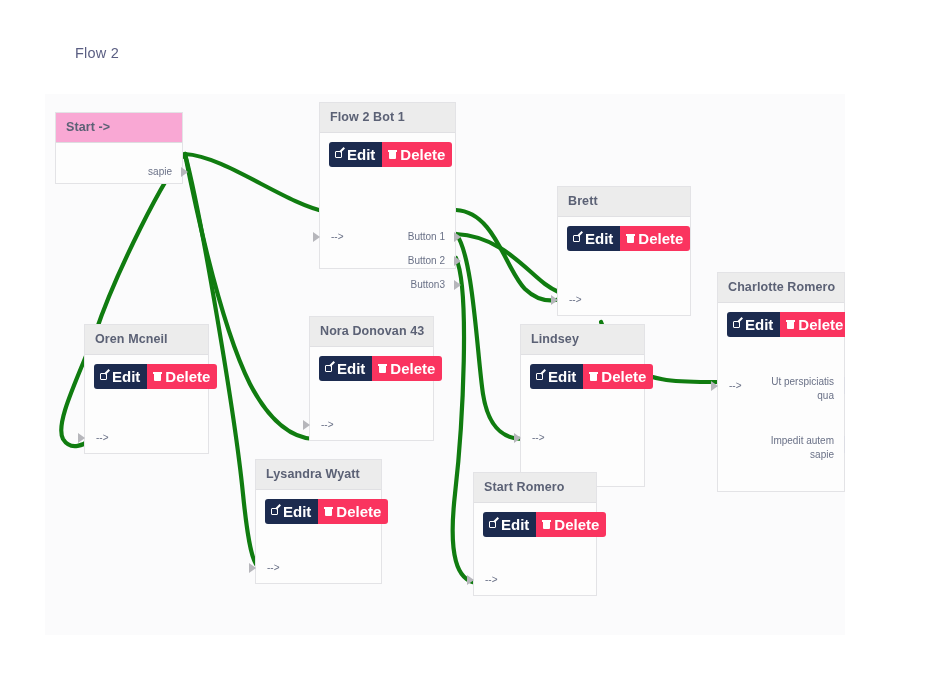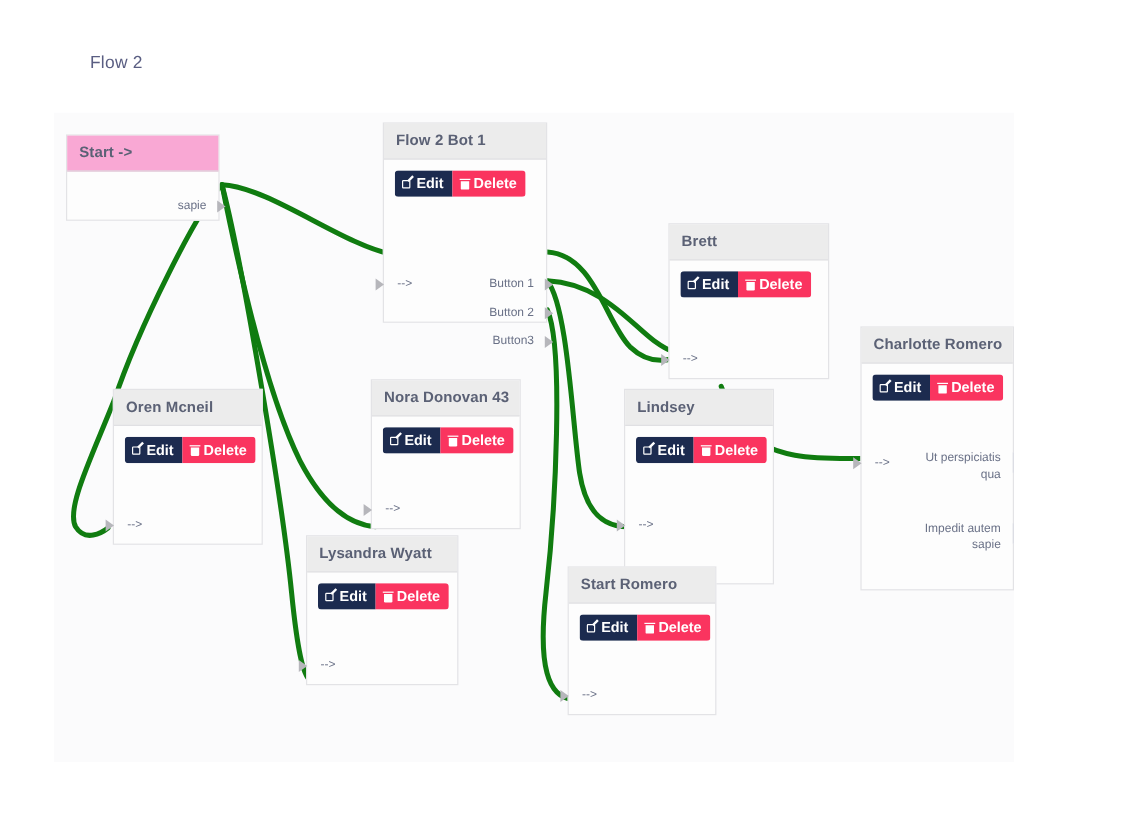--- a/index.html
+++ b/index.html
@@ -85,21 +85,21 @@
     left: 9px; top: 9px;
     display: flex;
     border-radius: 3px;
     overflow: hidden;
     box-shadow: 0 0 0 0 transparent;
   }
   .btn {
     display: flex;
     align-items: center;
     gap: 3px;
-    font-size: 12px;
+    font-size: 15px;
     font-weight: bold;
     line-height: 1;
     padding: 5px 7px 5px 6px;
     color: #ffffff;
     white-space: nowrap;
     cursor: pointer;
     border: none;
   }
   .btn-edit { background: #1c2b4f; }
   .btn-delete { background: #fa345f; }
@@ -248,21 +248,21 @@
         </div>
         <span class="nub nub-right" style="top:123px;"></span>
 
         <div class="port port-out" style="top:145px;">
           <span>Button3</span>
         </div>
         <span class="nub nub-right" style="top:147px;"></span>
       </div>
     </div>
 
-    <div class="node" style="left:39px; top:230px; width:125px; height:130px;margin-left:10px;">
+    <div class="node" style="left:39px; top:230px; width:125px; height:130px;">
       <div class="node-header">Oren Mcneil</div>
       <div class="node-body">
         <div class="btn-group">
           <button class="btn btn-edit">
             <span class="gl icon-edit"></span>
             <span>Edit</span>
           </button>
           <button class="btn btn-delete">
             <span class="gl icon-trash"></span>
             <span>Delete</span>
@@ -288,21 +288,21 @@
             <span>Delete</span>
           </button>
         </div>
         <div class="port port-in" style="top:71px;">
           <span>--&gt;</span>
         </div>
         <span class="nub nub-left" style="top:73px;"></span>
       </div>
     </div>
 
-    <div class="node" style="left:210px; top:352px; width:127px; height:125px;">
+    <div class="node" style="left:210px; top:365px; width:127px; height:125px;">
       <div class="node-header">Lysandra Wyatt</div>
       <div class="node-body">
         <div class="btn-group">
           <button class="btn btn-edit">
             <span class="gl icon-edit"></span>
             <span>Edit</span>
           </button>
           <button class="btn btn-delete">
             <span class="gl icon-trash"></span>
             <span>Delete</span>

